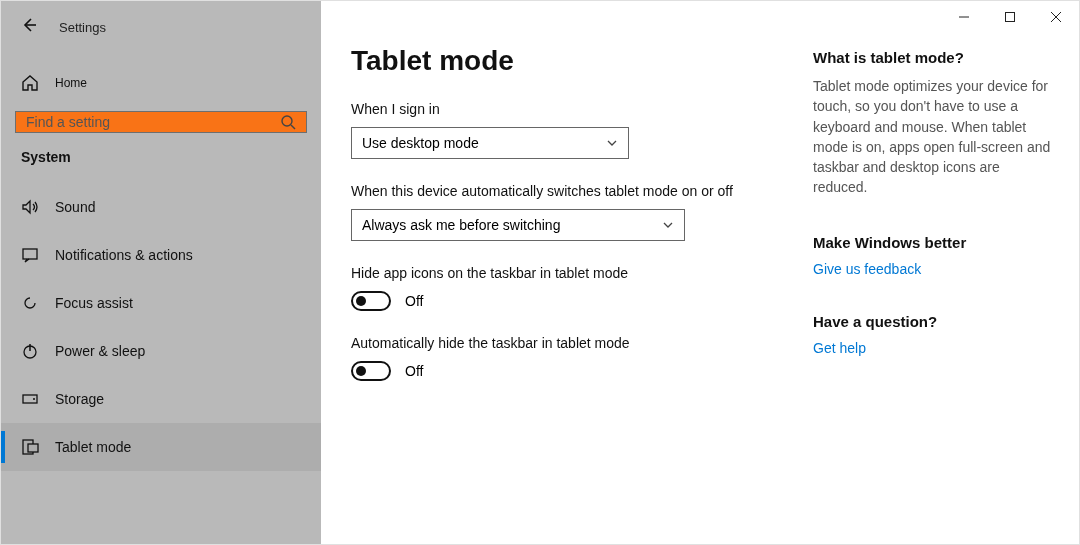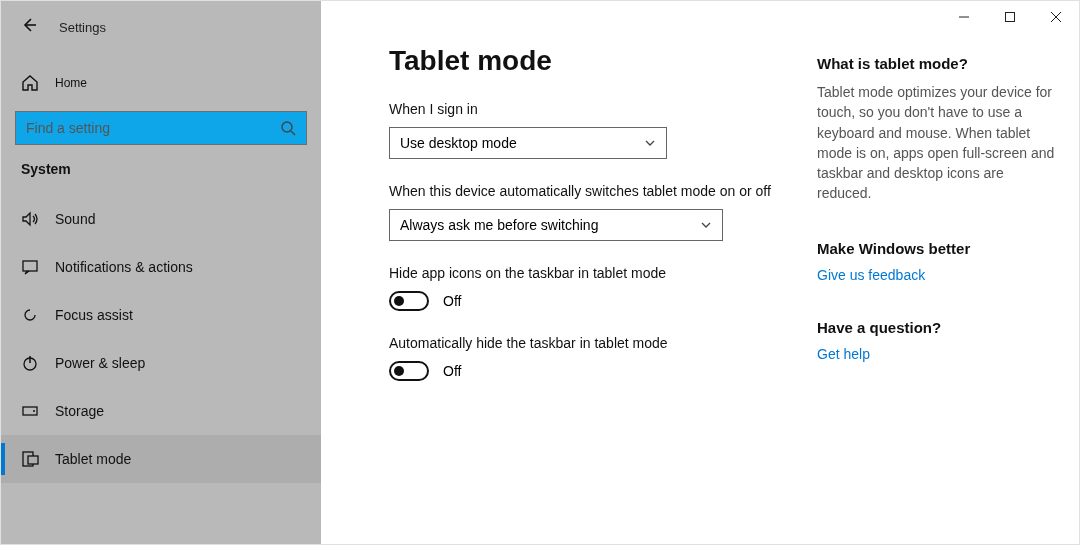--- a/index.html
+++ b/index.html
@@ -2,32 +2,32 @@
 <html><head>
   <meta charset="utf-8">
   <style>
     * { margin: 0; padding: 0; box-sizing: border-box; font-family: "Segoe UI", Arial, sans-serif; }
     body { width: 1080px; height: 545px; overflow: hidden; background: #fff; border: 1px solid #e0e0e0; position: relative; }
 
     .titlebar { position: absolute; top: 0; right: 0; display: flex; height: 32px; }
     .titlebar-btn { width: 46px; height: 32px; display: flex; align-items: center; justify-content: center; cursor: pointer; }
     .titlebar-btn svg { width: 10px; height: 10px; }
 
-    .app { display: flex; height: 100%; gap: 38px; }
+    .app { display: flex; height: 100%; }
     .sidebar { width: 320px; background: #b9b9b9; display: flex; flex-direction: column; padding-top: 8px; }
     .back-row { display: flex; align-items: center; height: 36px; padding-left: 20px; gap: 22px; }
     .back-row .back-icon { width: 16px; }
     .back-row .title { font-size: 13px; color: #222; }
 
     .home-row { display: flex; align-items: center; height: 40px; padding-left: 20px; gap: 16px; margin-top: 18px; cursor: pointer; }
     .home-row .icon { width: 18px; display:flex; }
     .home-row span { font-size: 12px; color: #111; }
 
     .search-wrap { margin: 8px 14px 16px 14px; }
-    .search-box { position: relative; height: 34px; border: 1px solid #6e6e6e; background: #0ea5e9; display: flex; align-items: center; padding: 0 10px; }
+    .search-box { position: relative; height: 22px; border: 1px solid #6e6e6e; background: #f97316; display: flex; align-items: center; padding: 0 10px; }
     .search-box input { flex: 1; border: none; outline: none; background: transparent; font-size: 14px; color: #444; }
     .search-box input::placeholder { color: #555; }
     .search-icon { width: 16px; display:flex; }
 
     .section-label { font-size: 14px; font-weight: 600; padding: 0 20px 18px 20px; color: #111; }
 
     .nav { list-style: none; }
     .nav li { display: flex; align-items: center; height: 48px; padding-left: 20px; gap: 16px; cursor: pointer; font-size: 14px; color: #111; position: relative; }
     .nav li .icon { width: 18px; display:flex; justify-content:center; }
     .nav li.active { background: #adadad; }
@@ -43,21 +43,21 @@
     .select.w2 { width: 334px; }
     .chev { width:12px; display:flex; }
 
     .toggle-row { display: flex; align-items: center; gap: 14px; }
     .toggle { width: 40px; height: 20px; border: 2px solid #111; border-radius: 10px; position: relative; cursor: pointer; background:#fff; }
     .toggle::after { content:""; width:10px; height:10px; background:#111; border-radius:50%; position:absolute; left:3px; top:3px; }
     .toggle-label { font-size: 14px; }
 
     .aside { width: 250px; padding-left: 12px; padding-top: 4px; }
     .aside-block { margin-bottom: 36px; }
-    .aside h3 { font-size: 15px; font-weight: 600; color: #111; margin-bottom: 10px; margin-top: 6px; }
+    .aside h3 { font-size: 15px; font-weight: 600; color: #111; margin-bottom: 10px; }
     .aside p { font-size: 14px; color: #555; line-height: 1.45; }
     .aside a { font-size: 14px; color: #0078d4; text-decoration: none; cursor: pointer; display:block; margin-top:2px; }
   </style>
 </head>
 <body>
 
 <div class="titlebar">
   <div class="titlebar-btn">
       <svg viewBox="0 0 10 10">
         <line x1="0" y1="5" x2="10" y2="5" stroke="#222" stroke-width="1"></line>

